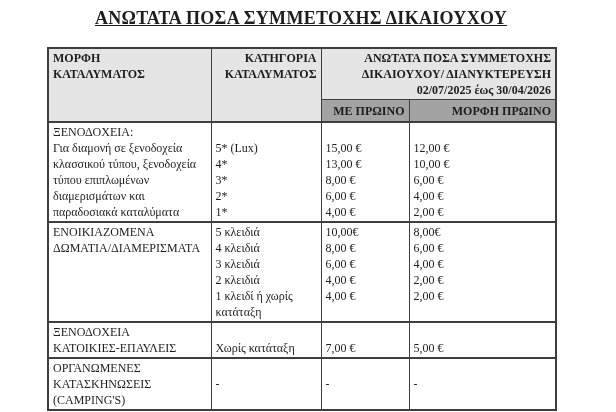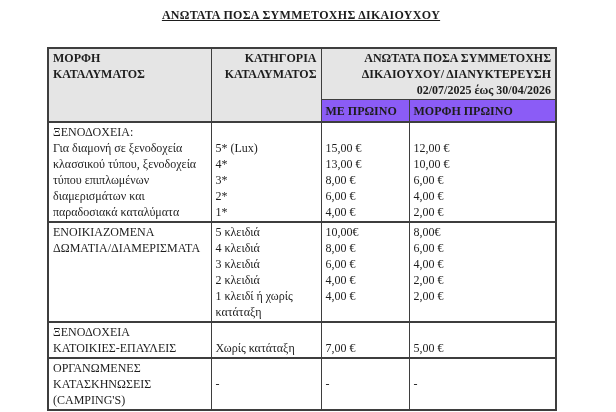--- a/index.html
+++ b/index.html
@@ -14,21 +14,21 @@
     font-family: "Liberation Serif", "DejaVu Serif", serif;
     color: #1d1d1d;
     overflow: hidden;
   }
   .doc-title {
     position: absolute;
     top: 8px;
     left: 47px;
     width: 508px;
     text-align: center;
-    font-size: 12px;
+    font-size: 18px;
     font-weight: bold;
     text-decoration: underline;
     letter-spacing: 0.3px;
     white-space: nowrap;
   }
   table.rates {
     position: absolute;
     left: 47px;
     top: 47px;
     width: 508px;
@@ -44,23 +44,23 @@
     vertical-align: top;
     overflow: hidden;
     margin-left: 41px;
   }
   .rates thead th {
     background: #e5e5e5;
     font-weight: bold;
   }
   .rates thead { border-bottom: 2px solid #3e3e3e; }
   .rates thead tr.sub-row th {
-    background: #8b5cf6;
+    background: #a3a3a3;
     height: 19px;
-    text-align: left;
+    text-align: right;
     vertical-align: middle;
   }
   .rates tbody tr { border-top: 2px solid #3e3e3e; }
   .rates tbody td { background: #ffffff; }
   .hdr-left { text-align: left; }
   .hdr-center { text-align: right; }
   .c1 { text-align: left; padding-left: 6px; }
   .c2, .c3, .c4 { text-align: left; }
   .line {
     min-height: 16px;

